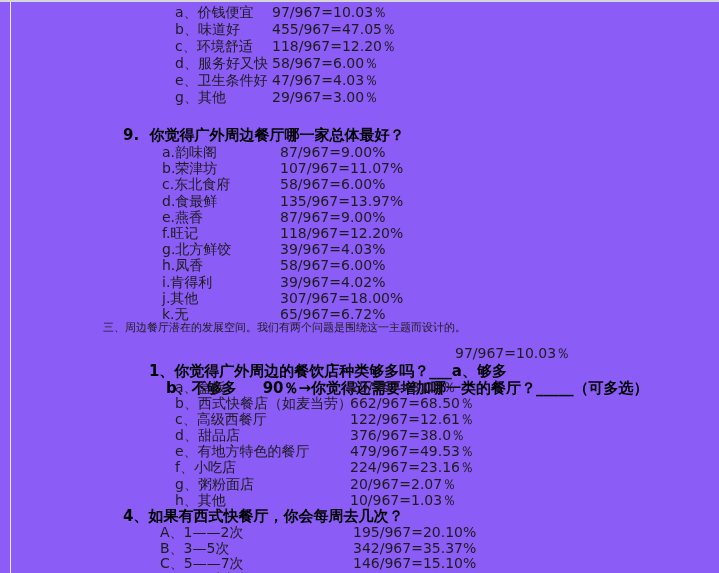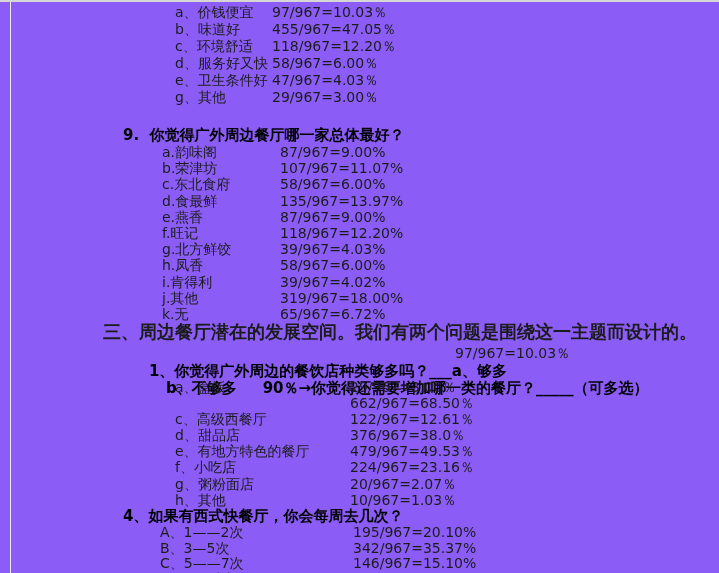--- a/index.html
+++ b/index.html
@@ -15,21 +15,21 @@
   .row{position:relative;width:100%}
   .lbl,.val{position:absolute;top:0;white-space:pre}
 
   .q8{top:4px}   .q8 .row{height:17px}    .q8 .lbl{left:175px}  .q8 .val{left:272px}
   .q9l{top:144px}.q9l .row{height:16.2px} .q9l .lbl{left:162px} .q9l .val{left:280px}
   .q1l{top:379px}.q1l .row{height:16.1px} .q1l .lbl{left:175px} .q1l .val{left:350px}
   .q2l{top:524px}.q2l .row{height:15.6px} .q2l .lbl{left:160px} .q2l .val{left:353px}
 
   .h{position:absolute;font-weight:bold;color:#000;font-size:15px;white-space:pre}
   .q9h{left:123px;top:126px}
-  .s3{position:absolute;left:103px;top:320px;font-weight:bold;color:#1c1c1c;font-size:18px;white-space:pre}
+  .s3{position:absolute;left:103px;top:320px;font-weight:normal;color:#1c1c1c;font-size:11px;white-space:pre}
   .q1line{left:128px;top:344px}
   .q1line .qval{position:absolute;left:327px;top:1px;font-weight:normal;color:#1c1c1c;font-size:14px;white-space:pre}
   .q1b{left:145px;top:361px}
   .q1b .bval{margin-left:26px}
   .q1b .rest{}
   .q2h{left:123px;top:507px}
 </style>
 </head>
 <body>
 
@@ -97,21 +97,21 @@
       <div class="row">
         <span class="lbl">h.凤香</span>
         <span class="val">58/967=6.00%</span>
       </div>
       <div class="row">
         <span class="lbl">i.肯得利</span>
         <span class="val">39/967=4.02%</span>
       </div>
       <div class="row">
         <span class="lbl">j.其他</span>
-        <span class="val">319/967=18.00%</span>
+        <span class="val">307/967=18.00%</span>
       </div>
       <div class="row">
         <span class="lbl">k.无</span>
         <span class="val">65/967=6.72%</span>
       </div>
     </div>
 
   <div class="s3">三、周边餐厅潜在的发展空间。我们有两个问题是围绕这一主题而设计的。</div>
 
   <div class="h q1line">
@@ -120,20 +120,21 @@
   </div>
   <div class="h q1b">
     <span>b、不够多</span><span class="bval">90％</span><span class="rest">→你觉得还需要增加哪一类的餐厅？_____（可多选）</span>
   </div>
   <div class="list q1l">
       <div class="row">
         <span class="lbl">a、盒饭</span>
         <span class="val">29/967=3.00％</span>
       </div>
       <div class="row">
+        <span class="lbl">b、西式快餐店（如麦当劳）</span>
         <span class="val">662/967=68.50％</span>
       </div>
       <div class="row">
         <span class="lbl">c、高级西餐厅</span>
         <span class="val">122/967=12.61％</span>
       </div>
       <div class="row">
         <span class="lbl">d、甜品店</span>
         <span class="val">376/967=38.0％</span>
       </div>

